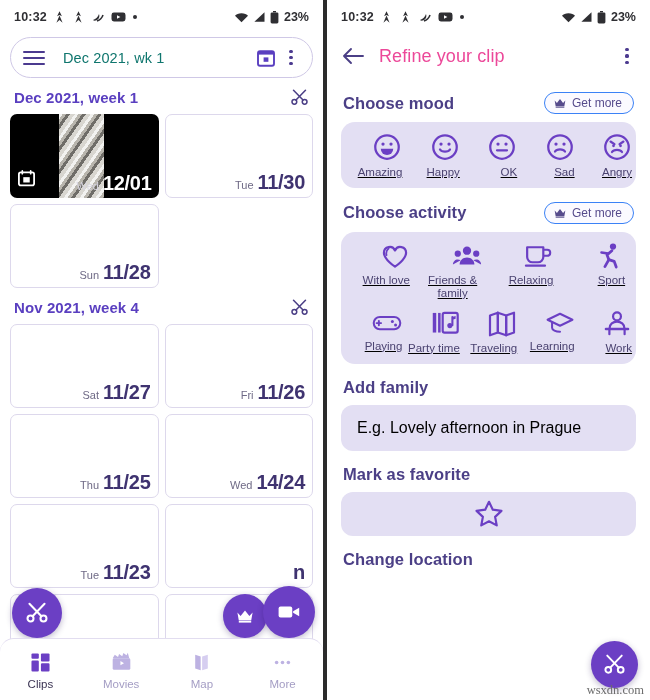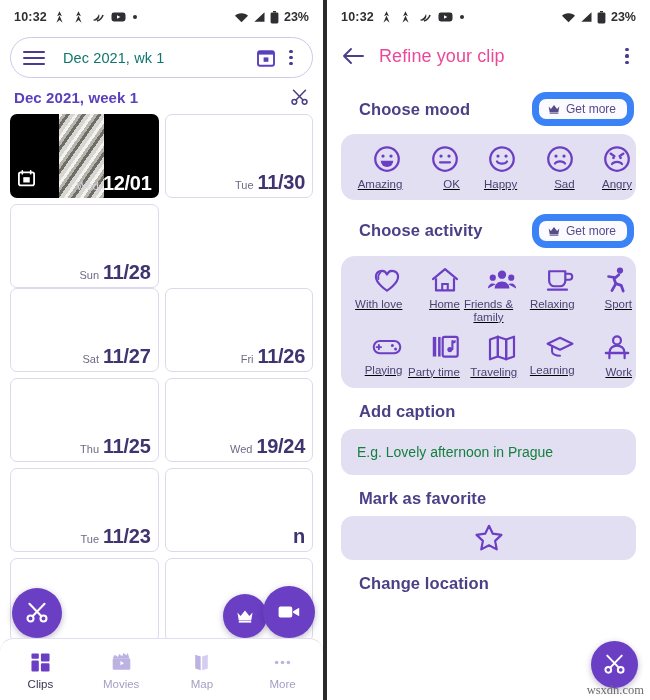--- a/index.html
+++ b/index.html
@@ -107,47 +107,47 @@
     height: 44px; display: flex; align-items: center; padding: 0 14px;
   }
   .back-ic { width: 26px; cursor: pointer; display: flex; align-items: center; }
   .topbar-title {
     flex: 1; margin-left: 12px;
     font-size: 18px; color: #ec4899; letter-spacing: 0.1px;
   }
   .r-scroll { position: absolute; top: 78px; left: 0; right: 0; bottom: 0; overflow: hidden; }
   .sec-head {
     display: flex; align-items: center; justify-content: space-between;
-    padding: 14px 16px 8px 32px;
+    padding: 14px 16px 8px 16px;
   }
   .sec-title { font-size: 16.5px; font-weight: 700; color: #4b3f86; letter-spacing: 0.1px; }
   .getmore {
     display: flex; align-items: center; gap: 5px;
-    border: 7px solid #3b82f6; border-radius: 14px;
+    border: 1px solid #3b82f6; border-radius: 14px;
     padding: 3px 11px 3px 8px; background: #fbfaff; cursor: pointer;
   }
   .getmore span { font-size: 12px; color: #564b8c; }
   .panel {
     margin: 0 14px; background: #e3dff3; border-radius: 14px;
     padding: 10px 4px 9px 4px;
   }
   .opt-row { display: flex; justify-content: space-around; }
   .opt {
     display: flex; flex-direction: column; align-items: flex-end;
     gap: 4px; width: 58px; cursor: pointer; text-decoration: underline;
   }
   .opt .olabel {
     font-size: 11.5px; color: #4a4270; text-align: center; line-height: 1.12;
   }
   .opt-row + .opt-row { margin-top: 10px; }
   .caption-box {
     margin: 0 14px; background: #e3dff3; border-radius: 12px;
     height: 46px; display: flex; align-items: center; padding: 0 16px;
   }
-  .caption-box .ph { font-size: 14px; color: #15803d; }
+  .caption-box .ph { font-size: 16px; color: #000000; }
   .fav-box {
     margin: 0 14px; background: #e3dff3; border-radius: 12px;
     height: 44px; display: flex; align-items: center; justify-content: center;
     cursor: pointer;
   }
   .fab-cut-r { right: 12px; bottom: 12px; width: 47px; height: 47px; }
   .wm {
     position: absolute; right: 6px; bottom: 2px;
     font-size: 12.5px; color: #6b6b6b; font-family: "Liberation Serif", serif;
   }
@@ -271,20 +271,30 @@
           </div>
         </div>
         <div class="card">
           <div class="date">
             <span class="dow">Sun</span>
             <span class="dnum">11/28</span>
           </div>
         </div>
       </div>
 
+      <div class="week-head">
+        <div class="week-title">Nov 2021, week 4</div>
+        <span class="ic">
+          <svg width="19" height="19" viewBox="0 0 20 20">
+              <circle cx="4.6" cy="14.6" r="2.5" fill="none" stroke="#4b3f86" stroke-width="1.6"></circle>
+              <circle cx="15.4" cy="14.6" r="2.5" fill="none" stroke="#4b3f86" stroke-width="1.6"></circle>
+              <path d="M6.3 12.7 16.3 2.3M13.7 12.7 3.7 2.3" stroke="#4b3f86" stroke-width="1.6" stroke-linecap="round"></path>
+            </svg>
+        </span>
+      </div>
       <div class="grid">
         <div class="card">
           <div class="date">
             <span class="dow">Sat</span>
             <span class="dnum">11/27</span>
           </div>
         </div>
         <div class="card">
           <div class="date">
             <span class="dow">Fri</span>
@@ -293,21 +303,21 @@
         </div>
         <div class="card">
           <div class="date">
             <span class="dow">Thu</span>
             <span class="dnum">11/25</span>
           </div>
         </div>
         <div class="card">
           <div class="date">
             <span class="dow">Wed</span>
-            <span class="dnum">19/24</span>
+            <span class="dnum">14/24</span>
           </div>
         </div>
         <div class="card">
           <div class="date">
             <span class="dow">Tue</span>
             <span class="dnum">11/23</span>
           </div>
         </div>
         <div class="card">
           <div class="date">
@@ -480,35 +490,35 @@
                 </svg>
             </span>
             <span class="olabel">Amazing</span>
           </div>
           <div class="opt">
             <span class="ic">
               <svg width="30" height="30" viewBox="0 0 24 24">
                   <circle cx="12" cy="12" r="9.4" fill="none" stroke="#6b3fc4" stroke-width="1.8"></circle>
                   <circle cx="8.8" cy="9.6" r="1.3" fill="#6b3fc4"></circle>
                   <circle cx="15.2" cy="9.6" r="1.3" fill="#6b3fc4"></circle>
-                  <path d="M8 14.6h8" stroke="#6b3fc4" stroke-width="1.8" stroke-linecap="round"></path>
-                </svg>
-            </span>
-            <span class="olabel">OK</span>
+                  <path d="M8 14c1.4 2.2 6.6 2.2 8 0" stroke="#6b3fc4" stroke-width="1.8" fill="none" stroke-linecap="round"></path>
+                </svg>
+            </span>
+            <span class="olabel">Happy</span>
           </div>
           <div class="opt">
             <span class="ic">
               <svg width="30" height="30" viewBox="0 0 24 24">
                   <circle cx="12" cy="12" r="9.4" fill="none" stroke="#6b3fc4" stroke-width="1.8"></circle>
                   <circle cx="8.8" cy="9.6" r="1.3" fill="#6b3fc4"></circle>
                   <circle cx="15.2" cy="9.6" r="1.3" fill="#6b3fc4"></circle>
-                  <path d="M8 14c1.4 2.2 6.6 2.2 8 0" stroke="#6b3fc4" stroke-width="1.8" fill="none" stroke-linecap="round"></path>
-                </svg>
-            </span>
-            <span class="olabel">Happy</span>
+                  <path d="M8 14.6h8" stroke="#6b3fc4" stroke-width="1.8" stroke-linecap="round"></path>
+                </svg>
+            </span>
+            <span class="olabel">OK</span>
           </div>
           <div class="opt">
             <span class="ic">
               <svg width="30" height="30" viewBox="0 0 24 24">
                   <circle cx="12" cy="12" r="9.4" fill="none" stroke="#6b3fc4" stroke-width="1.8"></circle>
                   <circle cx="8.8" cy="9.6" r="1.3" fill="#6b3fc4"></circle>
                   <circle cx="15.2" cy="9.6" r="1.3" fill="#6b3fc4"></circle>
                   <path d="M8 15.6c1.4-2.2 6.6-2.2 8 0" stroke="#6b3fc4" stroke-width="1.8" fill="none" stroke-linecap="round"></path>
                 </svg>
             </span>
@@ -548,30 +558,20 @@
               <svg width="30" height="28" viewBox="0 0 26 24">
                   <path d="M13 21.2S3.4 15 3.4 9.1a5 5 0 0 1 9.6-1.9 5 5 0 0 1 9.6 1.9c0 5.9-9.6 12.1-9.6 12.1z" fill="none" stroke="#6b3fc4" stroke-width="1.9" stroke-linejoin="round"></path>
                   <path d="M7.4 5.6C5.6 7 5 8.6 5.6 11.2" stroke="#6b3fc4" stroke-width="1.6" fill="none" stroke-linecap="round"></path>
                 </svg>
             </span>
             <span class="olabel">With love</span>
           </div>
           <div class="opt">
             <span class="ic">
               <svg width="30" height="28" viewBox="0 0 26 24">
-                  <path d="M2.6 11.2 13 2.6l10.4 8.6" fill="none" stroke="#6b3fc4" stroke-width="1.9" stroke-linecap="round" stroke-linejoin="round"></path>
-                  <path d="M5.2 10.4v10.6h15.6V10.4" fill="none" stroke="#6b3fc4" stroke-width="1.9" stroke-linejoin="round"></path>
-                  <path d="M10.6 21v-5.6h4.8V21" fill="none" stroke="#6b3fc4" stroke-width="1.8"></path>
-                </svg>
-            </span>
-            <span class="olabel">Home</span>
-          </div>
-          <div class="opt">
-            <span class="ic">
-              <svg width="30" height="28" viewBox="0 0 26 24">
                   <circle cx="13" cy="7.4" r="3.6" fill="#6b3fc4"></circle>
                   <circle cx="5" cy="10" r="2.7" fill="#6b3fc4"></circle>
                   <circle cx="21" cy="10" r="2.7" fill="#6b3fc4"></circle>
                   <path d="M6.6 19.4c0-3.6 2.9-6 6.4-6s6.4 2.4 6.4 6z" fill="#6b3fc4"></path>
                   <path d="M0.8 19.4c0-2.6 1.9-4.4 4.2-4.4 1 0 1.8.3 2.5.7" fill="#6b3fc4"></path>
                   <path d="M25.2 19.4c0-2.6-1.9-4.4-4.2-4.4-1 0-1.8.3-2.5.7" fill="#6b3fc4"></path>
                 </svg>
             </span>
             <span class="olabel">Friends &amp; family</span>
           </div>
@@ -649,21 +649,21 @@
                   <path d="M3.4 16.4h19.2" stroke="#6b3fc4" stroke-width="2.1" stroke-linecap="round"></path>
                   <path d="M6.4 16.4v4.4M19.6 16.4v4.4" stroke="#6b3fc4" stroke-width="1.9" stroke-linecap="round"></path>
                 </svg>
             </span>
             <span class="olabel">Work</span>
           </div>
         </div>
       </div>
 
       <div class="sec-head">
-        <div class="sec-title">Add caption</div>
+        <div class="sec-title">Add family</div>
       </div>
       <div class="caption-box">
         <span class="ph">E.g. Lovely afternoon in Prague</span>
       </div>
 
       <div class="sec-head">
         <div class="sec-title">Mark as favorite</div>
       </div>
       <div class="fav-box">
         <span class="ic">

